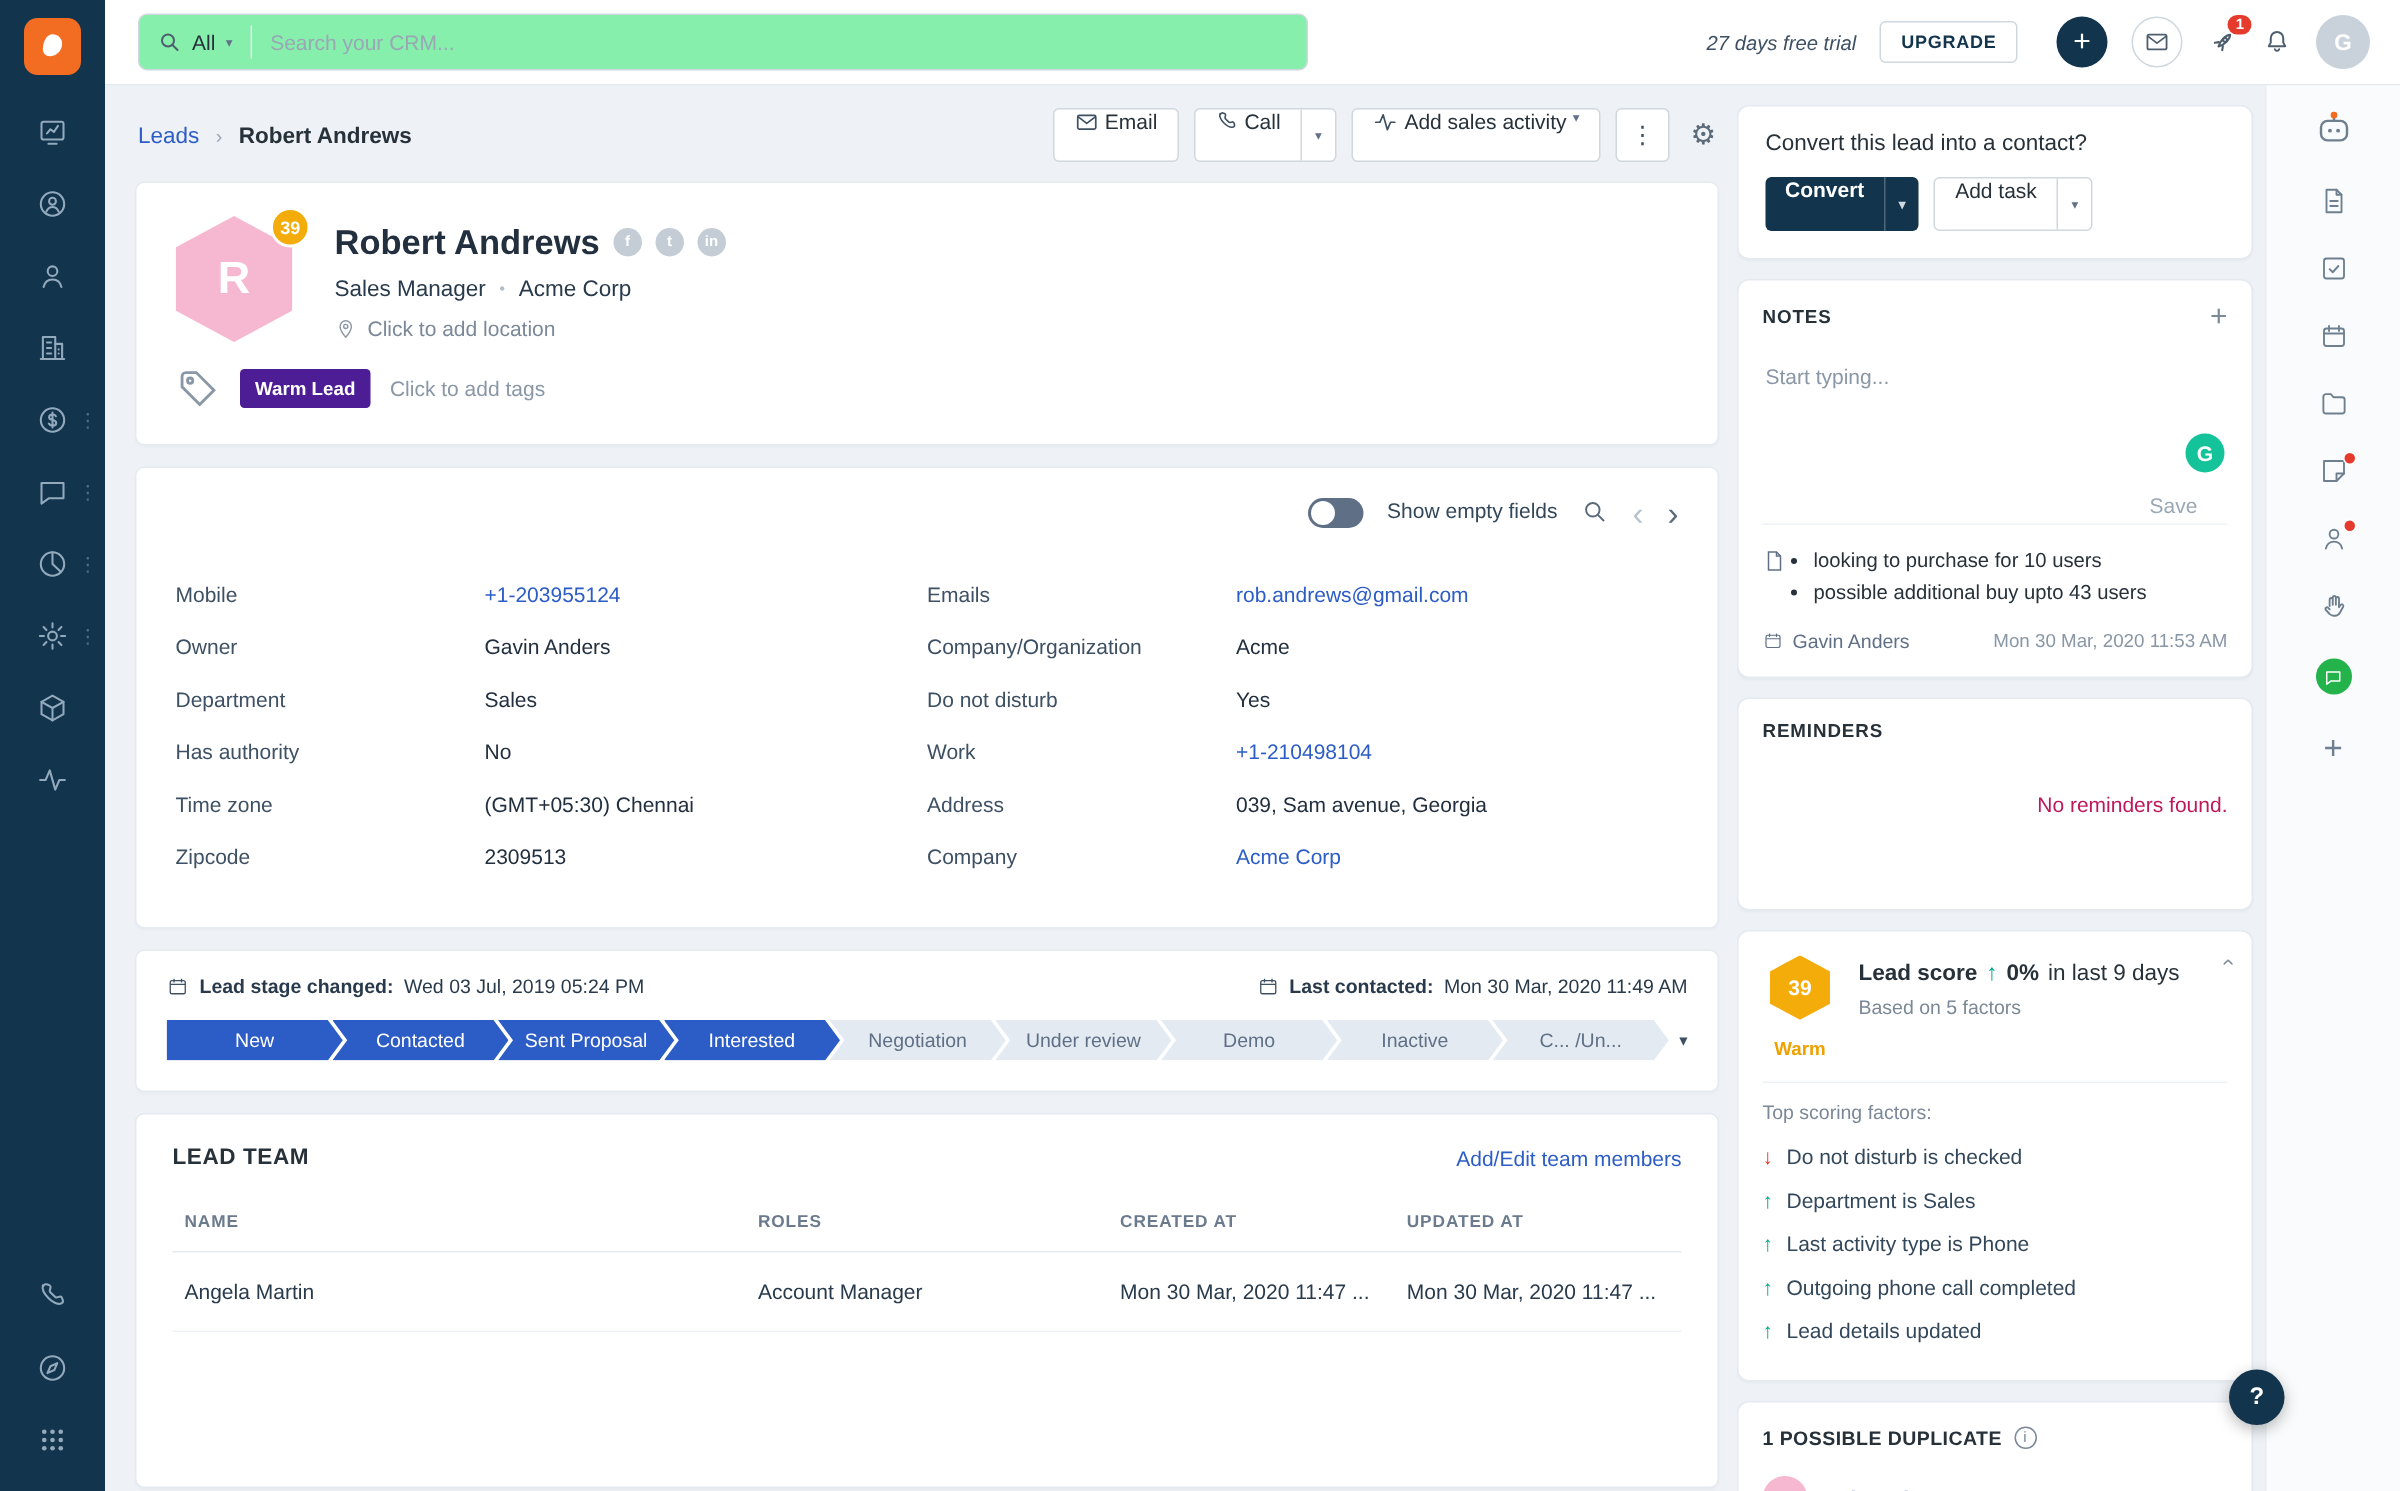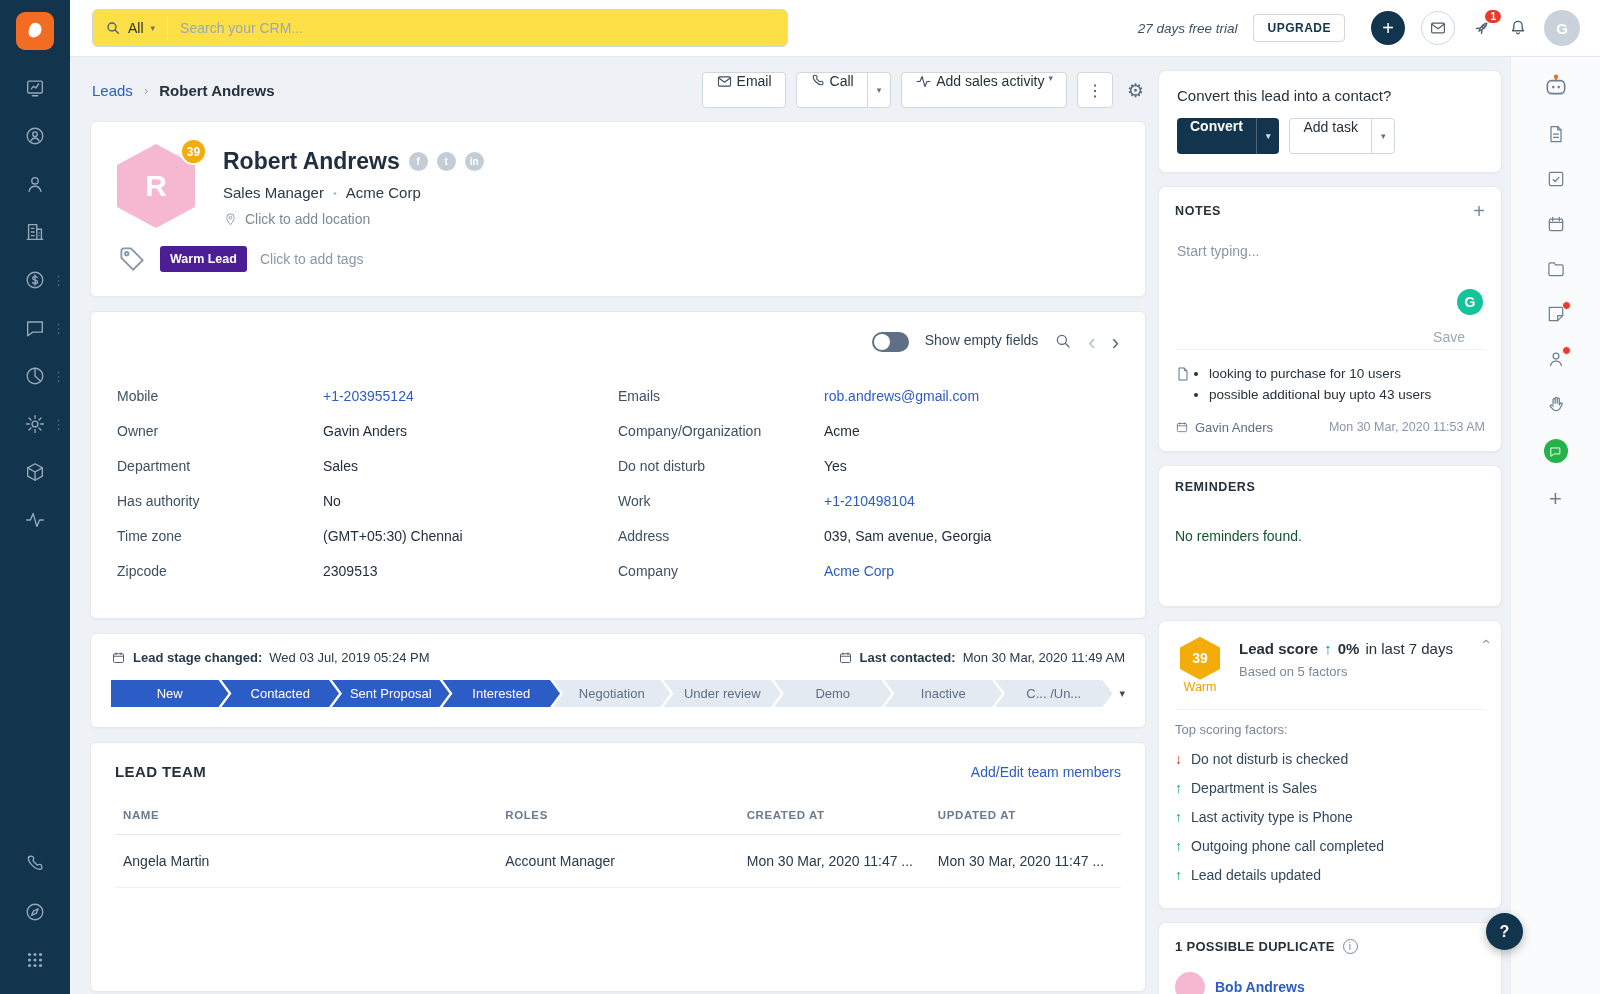--- a/index.html
+++ b/index.html
@@ -10,21 +10,21 @@
   .sidebar{width:70px;background:#12344d;display:flex;flex-direction:column;align-items:center;padding:12px 0 10px;flex-shrink:0}
   .logo{width:38px;height:38px;border-radius:9px;background:#f26c22;display:flex;align-items:center;justify-content:center;margin-bottom:14px;cursor:pointer}
   .s-item{width:70px;height:48px;display:flex;align-items:center;justify-content:center;position:relative;cursor:pointer}
   .s-item svg{stroke:#93a9bc;fill:none;stroke-width:1.5;stroke-linecap:round;stroke-linejoin:round}
   .s-kebab{position:absolute;right:5px;top:50%;transform:translateY(-50%);color:#4f7089;font-size:13px;line-height:1}
   .s-bottom{margin-top:auto;display:flex;flex-direction:column;align-items:center}
 
   
   .main{flex:1;display:flex;flex-direction:column;min-width:0}
   .topbar{height:57px;background:#fff;border-bottom:1px solid #e3e8ee;display:flex;align-items:center;padding:0 20px 0 22px;flex-shrink:0}
-  .search-box{width:696px;height:38px;border:1px solid #cfd7df;border-radius:6px;display:flex;align-items:center;background:#fde047}
+  .search-box{width:780px;height:38px;border:1px solid #cfd7df;border-radius:6px;display:flex;align-items:center;background:#86efac}
   .scope{display:flex;align-items:center;gap:7px;padding:0 12px;color:#27313a;cursor:pointer}
   .chev{font-size:9px;color:#62708a}
   .vdiv{width:1px;height:22px;background:#e1e7ed}
   .search-input{flex:1;border:none;outline:none;font-size:14px;padding:0 12px;color:#283a4b;background:transparent}
   ::placeholder{color:#9aa7b5}
   .tb-right{margin-left:auto;display:flex;align-items:center;gap:16px}
   .trial{font-style:italic;font-size:13.5px;color:#3e5063;white-space:nowrap}
   .upgrade{border:1px solid #cfd7df;border-radius:4px;padding:6px 13px;font-size:12px;font-weight:bold;letter-spacing:.5px;color:#12344d;background:#fff;cursor:pointer}
   .plus-btn{width:34px;height:34px;border-radius:50%;background:#12344d;color:#fff;font-size:20px;display:flex;align-items:center;justify-content:center;cursor:pointer;margin-left:10px}
   .circle-icon{width:34px;height:34px;border-radius:50%;border:1px solid #cfd7df;display:flex;align-items:center;justify-content:center;cursor:pointer}
@@ -120,26 +120,26 @@
   .note-ph{position:absolute;top:22px;left:2px;color:#8a97a6;font-size:14px;cursor:text}
   .gram{position:absolute;right:2px;bottom:34px;width:26px;height:26px;border-radius:50%;background:#15c39a;color:#fff;font-weight:bold;font-size:14px;display:flex;align-items:center;justify-content:center;cursor:pointer}
   .save{position:absolute;right:20px;bottom:4px;color:#9aa7b5;font-size:14px;cursor:pointer}
   .note-body{border-top:1px solid #eef2f6;padding-top:14px;display:flex;}
   .note-body svg{stroke:#5f7086;fill:none;stroke-width:1.5;flex-shrink:0;margin-top:2px}
   .note-body ul{margin:0;padding-left:18px;font-size:13.5px;line-height:1.55;color:#27313a}
   .note-foot{display:flex;justify-content:space-between;margin-top:14px;font-size:13px;color:#5f7086;align-items:center}
   .nf-left{display:flex;align-items:center;gap:6px}
   .nf-left svg{stroke:#5f7086;fill:none;stroke-width:1.4}
   .nf-time{color:#8a97a6;font-size:12.5px}
-  .rem-empty{text-align:left;color:#14532d;font-size:14px;padding:34px 0 46px}
+  .rem-empty{text-align:right;color:#be185d;font-size:14px;padding:34px 0 46px}
   .score-card{padding:16px 16px 18px;position:relative}
   .sc-top{display:flex;gap:14px}
   .sc-hexcol{width:50px;text-align:center;flex-shrink:0}
   .sc-hex{width:40px;height:43px;clip-path:polygon(50% 0,100% 25%,100% 75%,50% 100%,0 75%,0 25%);background:#f3ac0a;color:#fff;font-weight:bold;font-size:14px;display:flex;align-items:center;justify-content:center;margin:0 auto}
-  .sc-warm{color:#eda200;font-size:12.5px;margin-top:0;font-weight:normal}
+  .sc-warm{color:#eda200;font-size:12.5px;margin-top:12px;font-weight:bold}
   .sc-title-row{font-size:15px;display:flex;gap:6px;align-items:baseline;padding-top:3px;flex-wrap:wrap}
   .sc-title{font-weight:bold;color:#27313a}
   .up-green{color:#00a886;font-weight:bold}
   .trend-val{font-weight:bold;color:#27313a}
   .trend-per{color:#27313a}
   .sc-sub{color:#7b8898;font-size:13px;margin-top:7px}
   .sc-collapse{position:absolute;top:12px;right:14px;color:#7b8898;cursor:pointer;font-size:15px;display:inline-block;transform:rotate(-90deg)}
   .sc-div{border-top:1px solid #eef2f6;margin:15px 0 12px}
   .sc-fhead{color:#7b8898;font-size:13px;margin-bottom:8px}
   .factor{display:flex;gap:9px;font-size:14px;color:#33475b;padding:6.5px 0;align-items:center}
@@ -590,21 +590,21 @@
           <div class="sc-top">
             <div class="sc-hexcol">
               <div class="sc-hex">39</div>
               <div class="sc-warm">Warm</div>
             </div>
             <div class="sc-main">
               <div class="sc-title-row">
                 <span class="sc-title">Lead score</span>
                 <span class="up-green">↑</span>
                 <span class="trend-val">0%</span>
-                <span class="trend-per">in last 7 days</span>
+                <span class="trend-per">in last 9 days</span>
               </div>
               <div class="sc-sub">Based on 5 factors</div>
             </div>
           </div>
           <div class="sc-div"></div>
           <div class="sc-fhead">Top scoring factors:</div>
           <div class="factor">
               <span class="f-down">↓</span>
               <span>Do not disturb is checked</span>
             </div>

